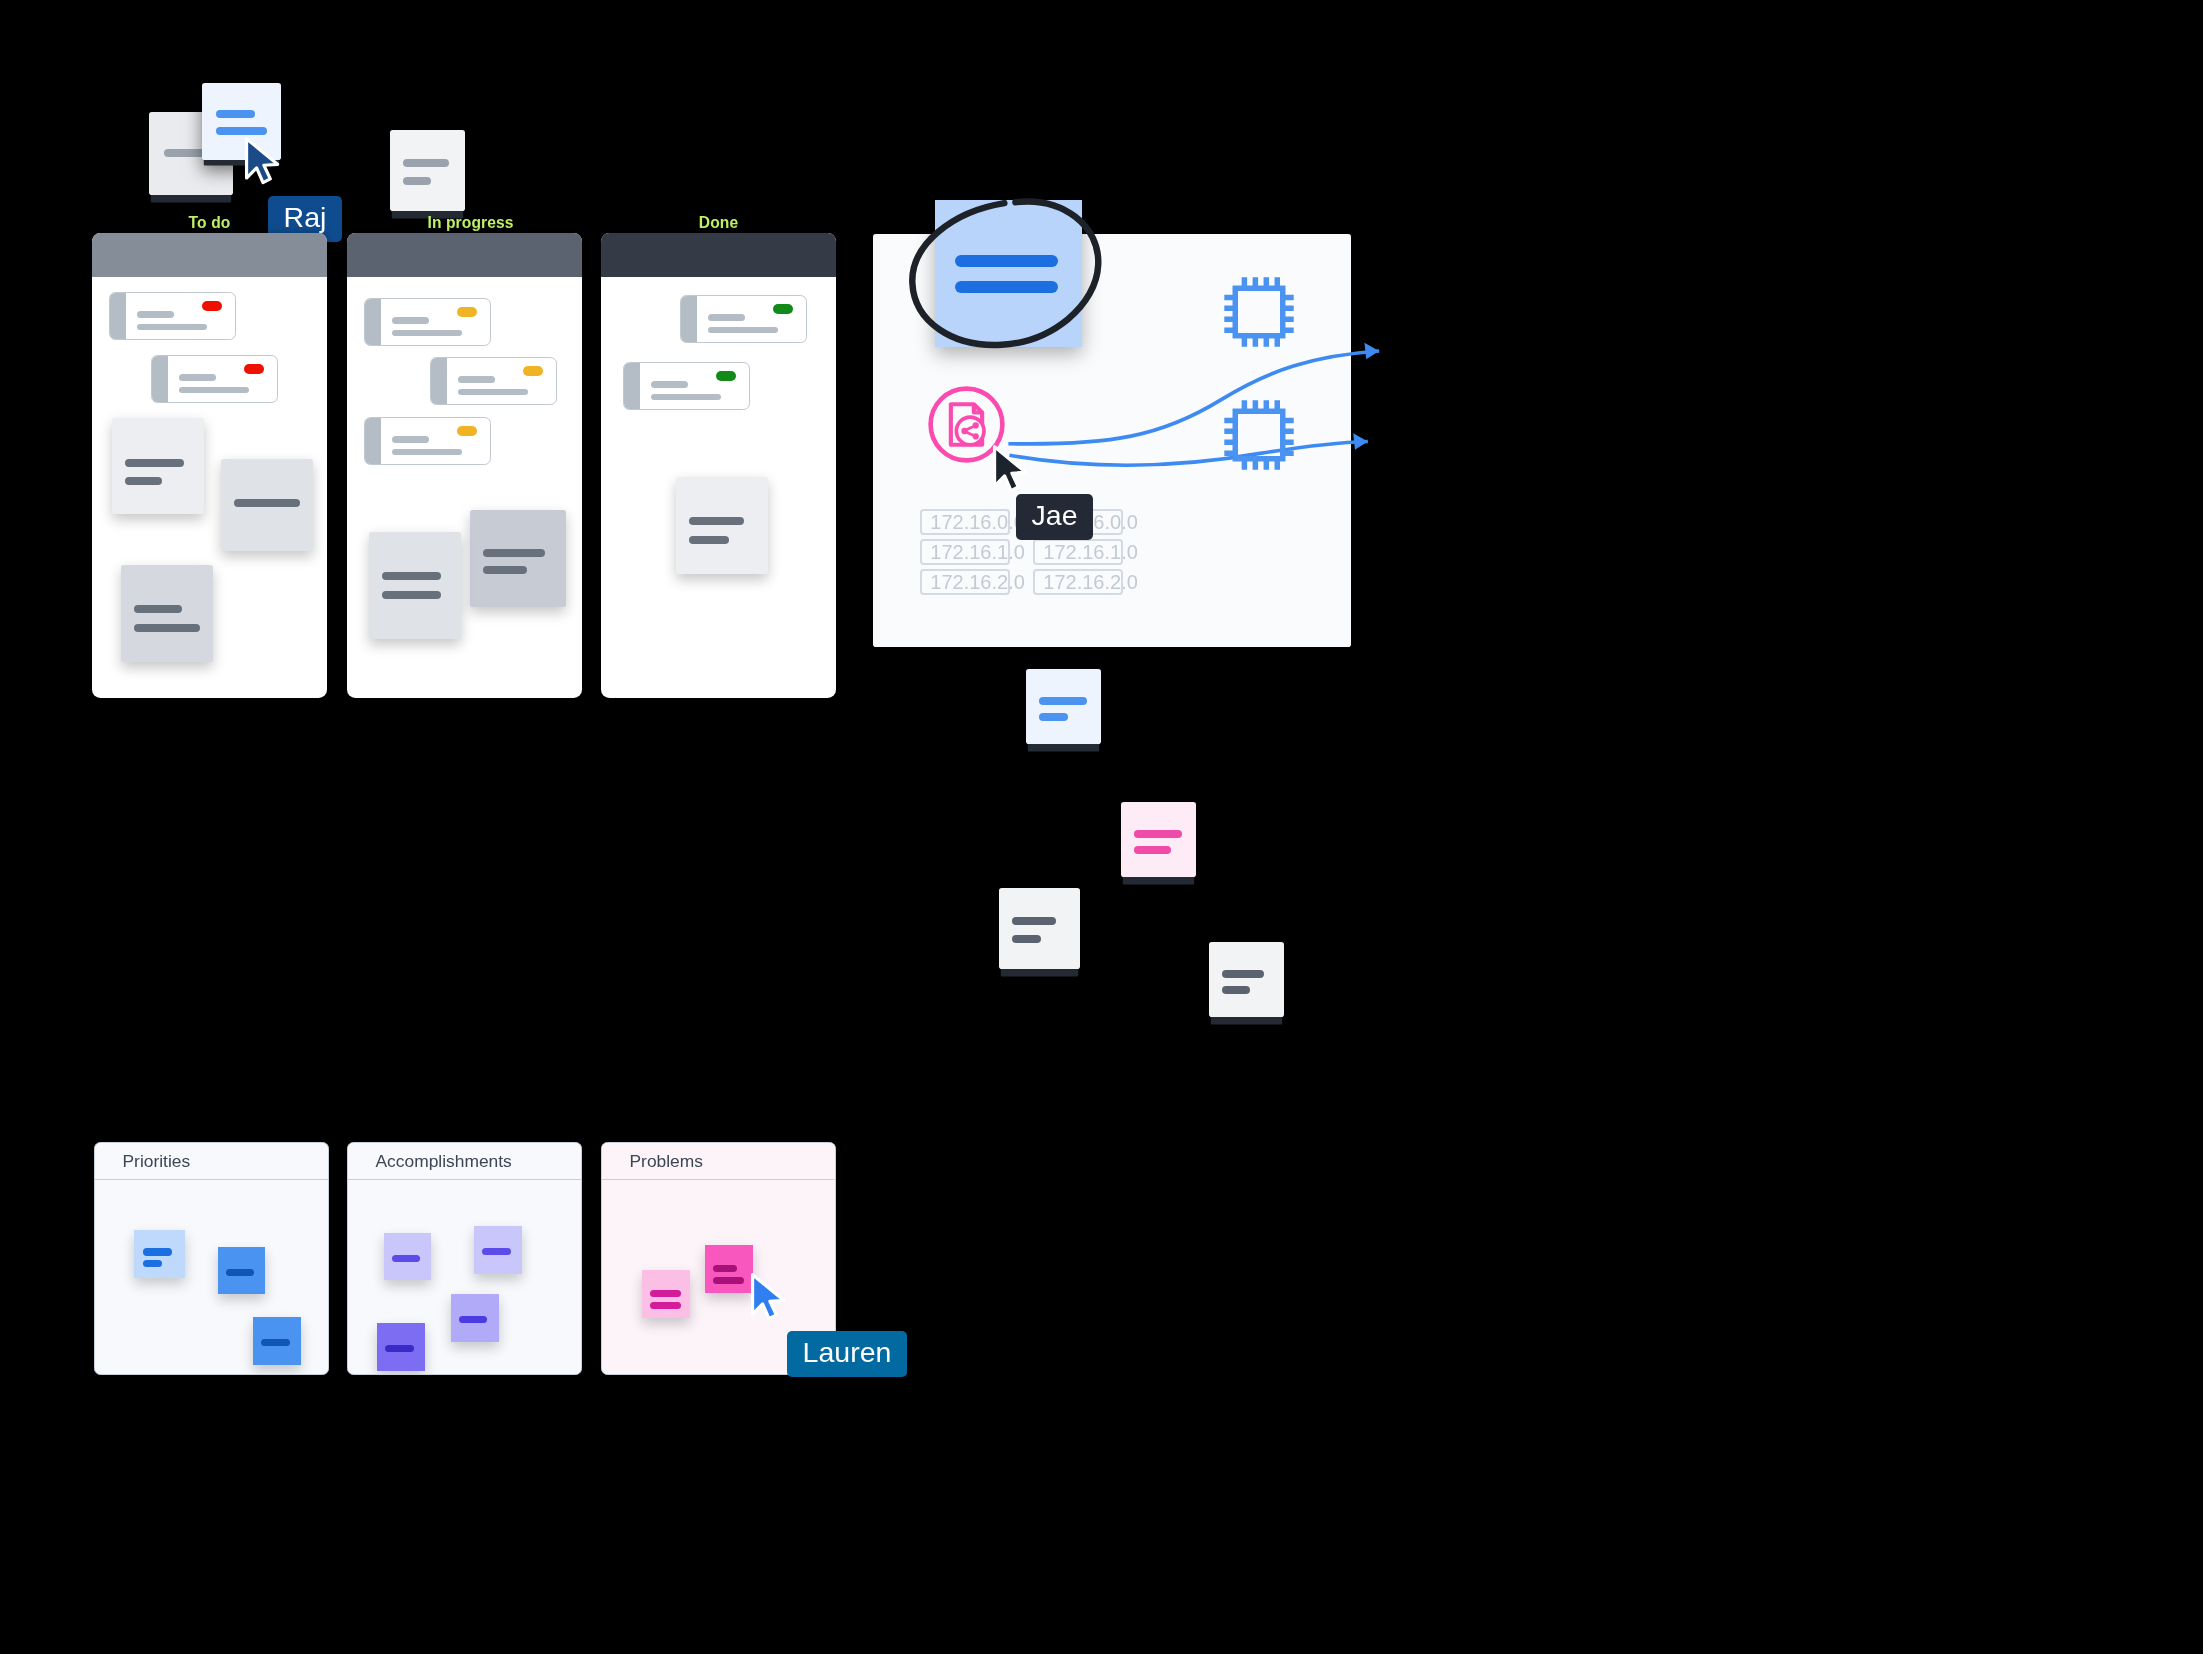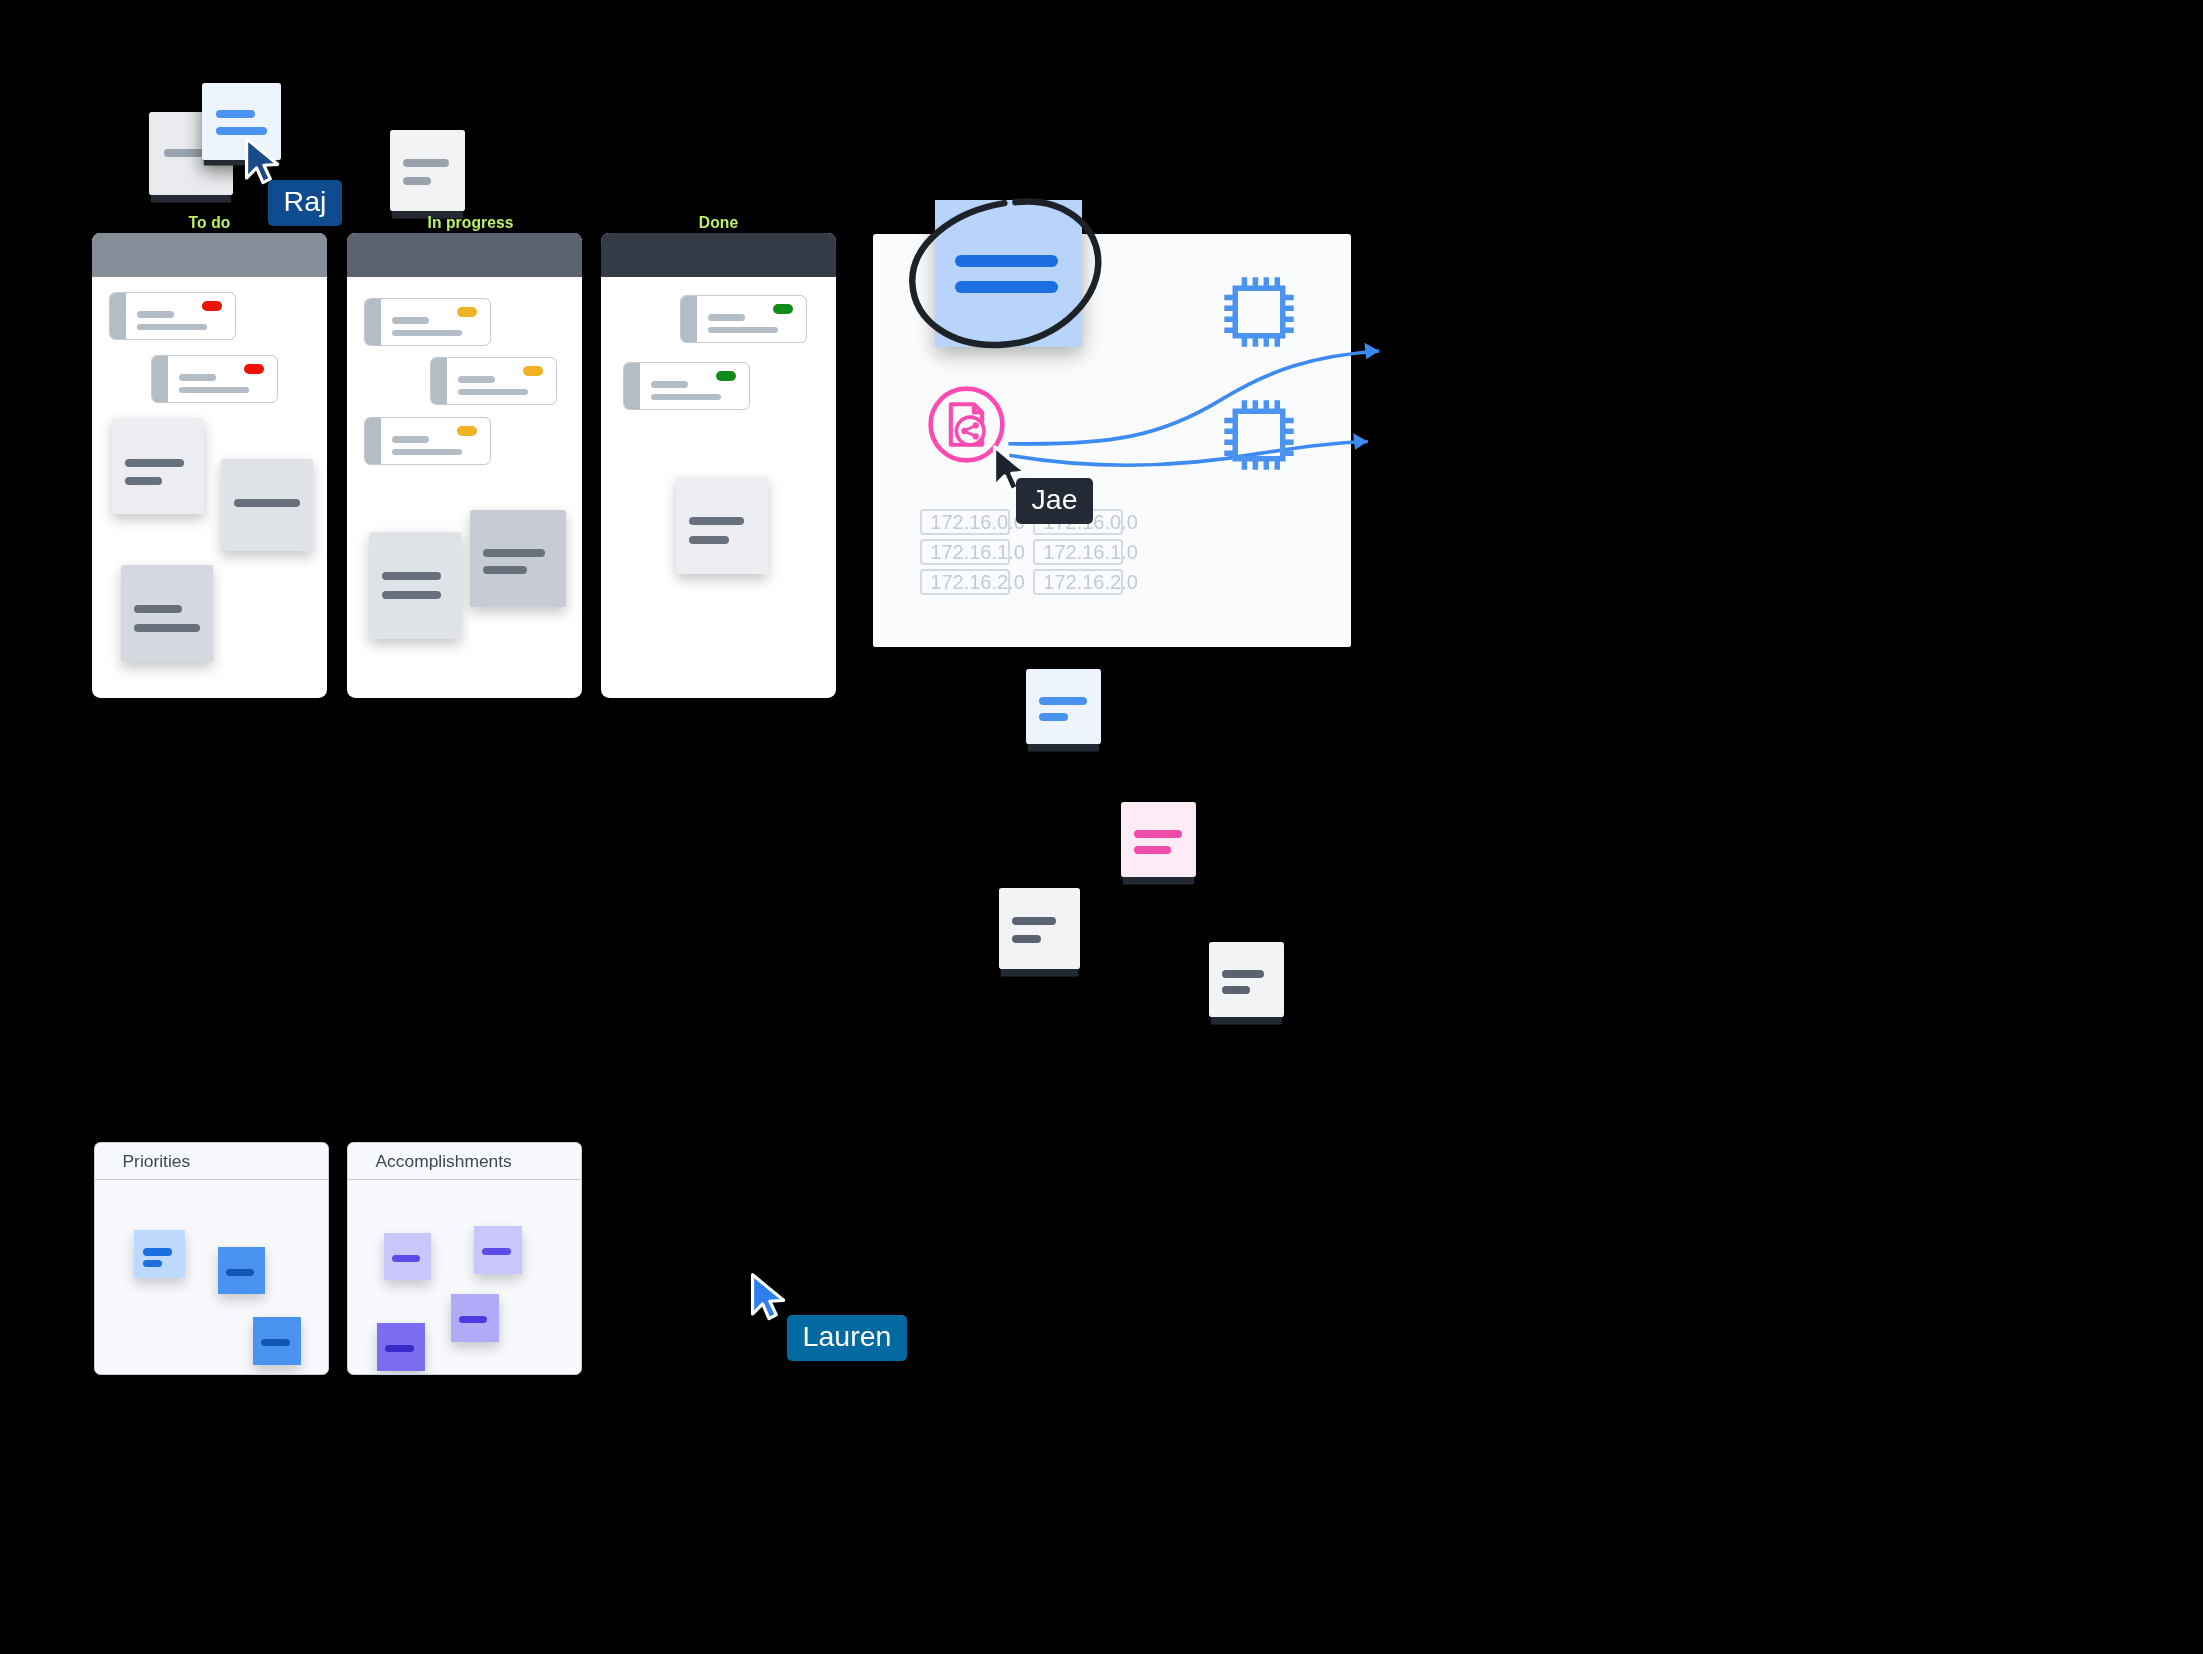--- a/index.html
+++ b/index.html
@@ -80,21 +80,21 @@
   .retro.problems { background:#fdf4fa; }
   .retro.problems .retro-head { background:#fdf4fa; }
   .sticky { position:absolute; box-shadow:0 5.5px 12px rgba(0,0,0,.2); }
   .sticky .ln { position:absolute; height:7.3px; border-radius:3.7px; }
 
   
   .cursor { position:absolute; width:42px; height:53px; }
   .nametag {
     position:absolute; border-radius:5px; color:#fff;
     font-size:28.5px; padding:4.6px 15.6px 8.3px 15.6px; white-space:nowrap;
-    font-family:"Liberation Sans", sans-serif; line-height:1.15;
+    font-family:"Liberation Sans", sans-serif; line-height:1.15;margin-top:16px;
   }
 </style>
 </head>
 <body>
 
 <div class="stage">
 
   <div class="note" style="left:149px; top:112px; width:84px; height:83px;">
     <div class="ln" style="left:14.7px; top:37px; width:44px;"></div>
   </div>
@@ -332,20 +332,31 @@
       <div class="ln" style="left:9.2px; top:30px; width:18.4px; background:#1b6fe0;"></div>
     </div>
     <div class="sticky" style="left:123px; top:104px; width:47px; height:47px; background:#4b93f0;">
       <div class="ln" style="left:8.3px; top:22px; width:27.5px; background:#1156b5;"></div>
     </div>
     <div class="sticky" style="left:158px; top:174px; width:48px; height:48px; background:#4b93f0;">
       <div class="ln" style="left:8.3px; top:22px; width:29px; background:#1156b5;"></div>
     </div>
   </div>
 
+  <div class="retro problems" style="left:601px; top:1142px; width:235px; height:233px;">
+    <div class="retro-head">Problems</div>
+    <div class="sticky" style="left:40px; top:127px; width:48px; height:48px; background:#fbbfe6;">
+      <div class="ln" style="left:8.3px; top:20px; width:31px; background:#d41b9a;"></div>
+      <div class="ln" style="left:8.3px; top:32px; width:31px; background:#d41b9a;"></div>
+    </div>
+    <div class="sticky" style="left:103px; top:102px; width:48px; height:48px; background:#f858bd;">
+      <div class="ln" style="left:8.3px; top:20px; width:24px; background:#a8107a;"></div>
+      <div class="ln" style="left:8.3px; top:32px; width:31px; background:#a8107a;"></div>
+    </div>
+  </div>
 
   <div class="cursor" style="left:748px; top:1272px;">
     <svg viewBox="0 0 46 58" width="42" height="53">
       <path d="M5 3 L5 46 L16 35 L23 51 L31 47 L24 32 L39 31 Z" fill="#2f7ff0" stroke="#fff" stroke-width="3.5" stroke-linejoin="round"></path>
     </svg>
   </div>
   <div class="nametag" style="left:787px; top:1315px; background:#0369a1;">Lauren</div>
 
 </div>
 

